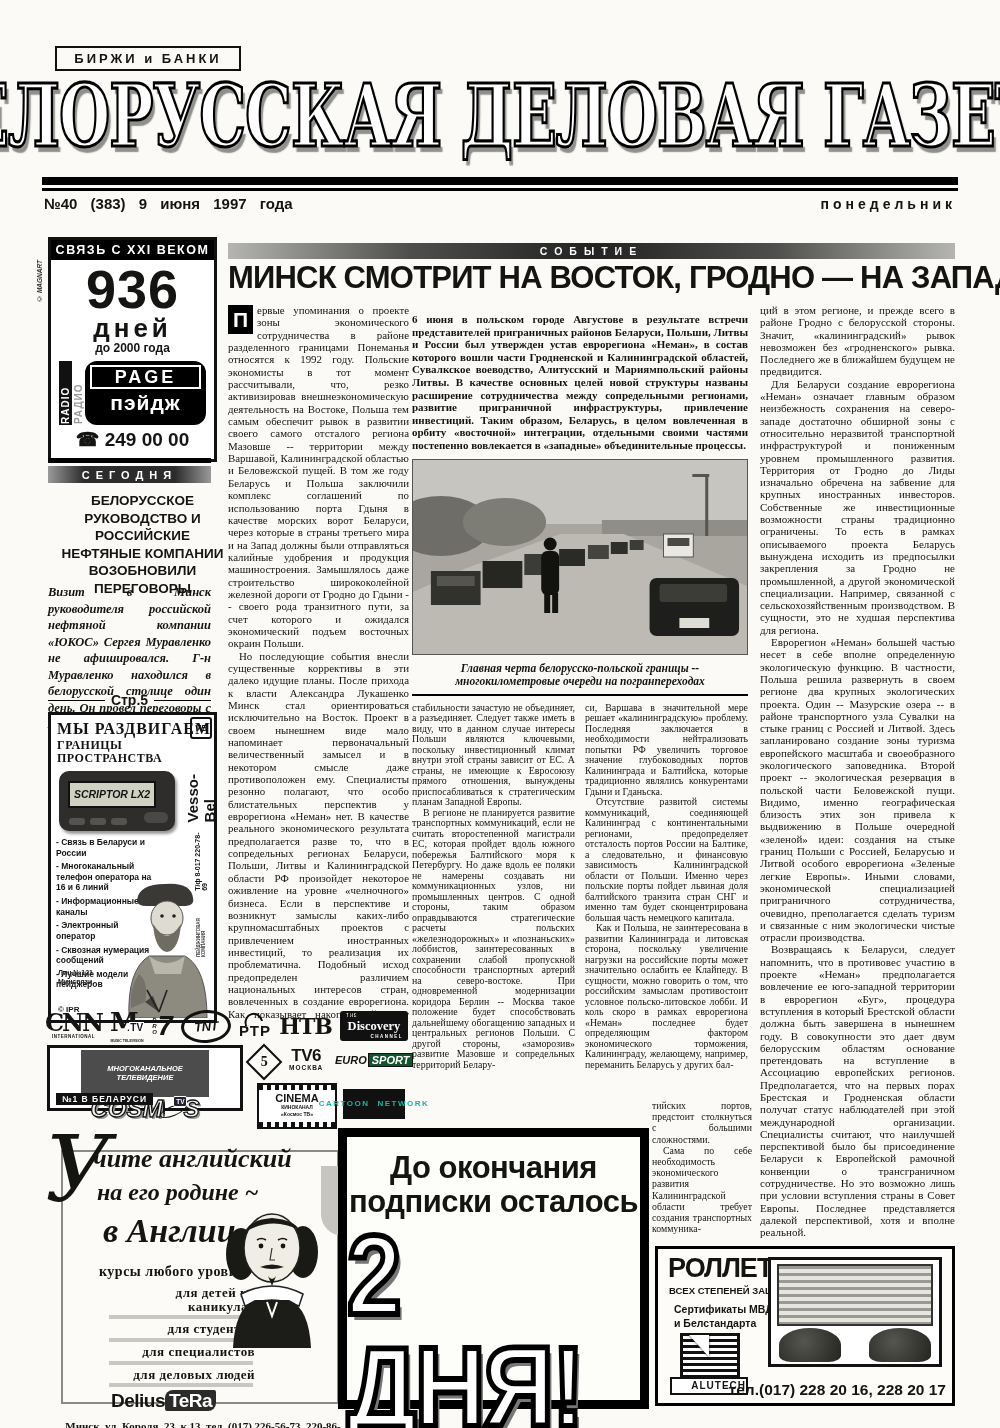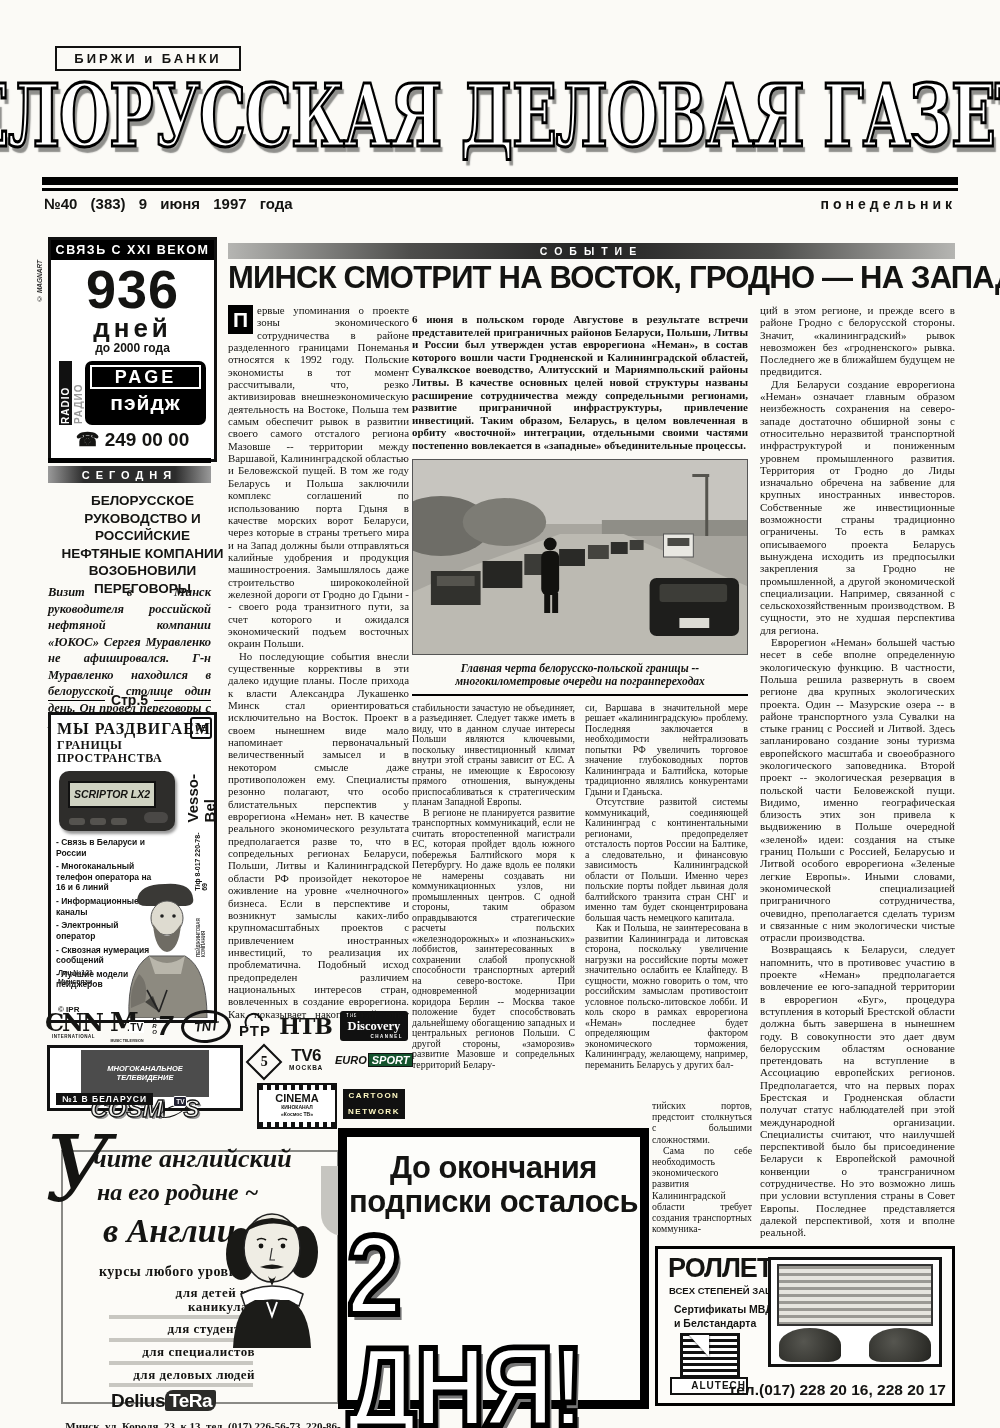--- a/index.html
+++ b/index.html
@@ -26,21 +26,21 @@
   .pgad-h{height:20px;background:#000;color:#fff;font:800 12.5px "Liberation Sans",sans-serif;letter-spacing:1.5px;}
   .pgad-936{font:900 54px/0.95 "Liberation Sans",sans-serif;text-align:center;margin-top:4px;letter-spacing:1px;}
   .pgad-d{font:900 26px/1 "Liberation Sans",sans-serif;text-align:center;letter-spacing:4px;}
   .pgad-u{font:700 12px/1.2 "Liberation Sans",sans-serif;text-align:center;}
   .pgad-row{display:flex;margin:5px 8px 0 8px;height:64px;}
   .radio-v{width:26px;display:flex;}
   .radio-en{writing-mode:vertical-rl;transform:rotate(180deg);background:#111;color:#fff;
             font:800 10px "Liberation Sans",sans-serif;padding:1px;letter-spacing:1px;}
   .radio-ru{writing-mode:vertical-rl;transform:rotate(180deg);color:#999;
             font:800 10px "Liberation Sans",sans-serif;padding:1px;letter-spacing:1px;}
-  .pagebox{flex:1;background:#000;border-radius:7px;padding:4px 5px;display:flex;flex-direction:column;gap:3px;}
+  .pagebox{flex:1;background:#000;border-radius:12px;padding:4px 5px;display:flex;flex-direction:column;gap:3px;}
   .page-en{border:2px solid #fff;color:#fff;font:800 18px/1.15 "Liberation Sans",sans-serif;
            text-align:center;letter-spacing:3px;}
   .page-ru{color:#fff;font:800 21px/1 "Liberation Sans",sans-serif;text-align:center;letter-spacing:1px;}
   .pgad-tel{font:800 19px/1 "Liberation Sans",sans-serif;text-align:center;margin-top:5px;}
   .vcredit{writing-mode:vertical-rl;transform:rotate(180deg);font:italic 700 6.5px "Liberation Sans",sans-serif;color:#333;}
 
   
   .td-rule{left:48px;top:458px;width:163px;height:4px;background:#000;border-bottom:1px solid #000;}
   .td-band{left:48px;top:466px;width:163px;height:17px;color:#fff;
            background:linear-gradient(90deg,#9a9a9a,#2c2c2c 22%,#2c2c2c 78%,#9a9a9a);
@@ -118,22 +118,22 @@
   .tv6-t{font:900 17px/1 "Liberation Sans",sans-serif;letter-spacing:-.5px;}
   .tv6-s{font:800 6.5px "Liberation Sans",sans-serif;letter-spacing:1px;}
   .euro{position:absolute;left:92px;top:8px;display:flex;align-items:center;}
   .euro-e{font:italic 900 11px "Liberation Sans",sans-serif;margin-right:1px;}
   .euro-s{font:italic 900 11px "Liberation Sans",sans-serif;background:#14532d;color:#fff;padding:0 3px;border:1px solid #111;}
   .cine{position:absolute;left:14px;top:38px;width:76px;height:42px;border:2px solid #111;text-align:center;
         background:repeating-linear-gradient(90deg,#111 0 4px,#fff 4px 8px) top/100% 5px no-repeat,
                    repeating-linear-gradient(90deg,#111 0 4px,#fff 4px 8px) bottom/100% 5px no-repeat,#fff;}
   .cine-t{font:900 11px/1 "Liberation Sans",sans-serif;margin-top:8px;}
   .cine-s{font:700 5px/1.3 "Liberation Sans",sans-serif;}
-  .cart{position:absolute;left:100px;top:44px;width:62px;height:30px;background:#111;color:#fef9c3;
-        display:flex;flex-direction:column;align-items:center;justify-content:center;gap:8px;}
+  .cart{position:absolute;left:100px;top:44px;width:62px;height:30px;background:#111;color:#14b8a6;
+        display:flex;flex-direction:row;align-items:center;justify-content:center;gap:8px;}
   .cart span{font:800 8px/1 "Liberation Sans",sans-serif;letter-spacing:1.5px;}
 
   
   .eng{left:45px;top:1138px;width:296px;height:270px;}
   .eng-frame{position:absolute;left:16px;top:12px;right:2px;bottom:4px;border:2px solid #8a8a86;background:#fcfbf7;}
   .eng-corner{position:absolute;right:-2px;top:28px;width:22px;height:70px;background:#c6c5c0;border-radius:0 0 0 26px;}
   .eng-U{position:absolute;left:0px;top:-14px;font:italic 400 92px/1 "DejaVu Serif",serif;}
   .eng-h1{position:absolute;left:48px;top:8px;font:italic 700 26px/1 "Liberation Serif",serif;}
   .eng-h2{position:absolute;left:52px;top:42px;font:italic 700 24px/1 "Liberation Serif",serif;}
   .eng-h3{position:absolute;left:58px;top:76px;font:italic 700 34px/1 "Liberation Serif",serif;}

